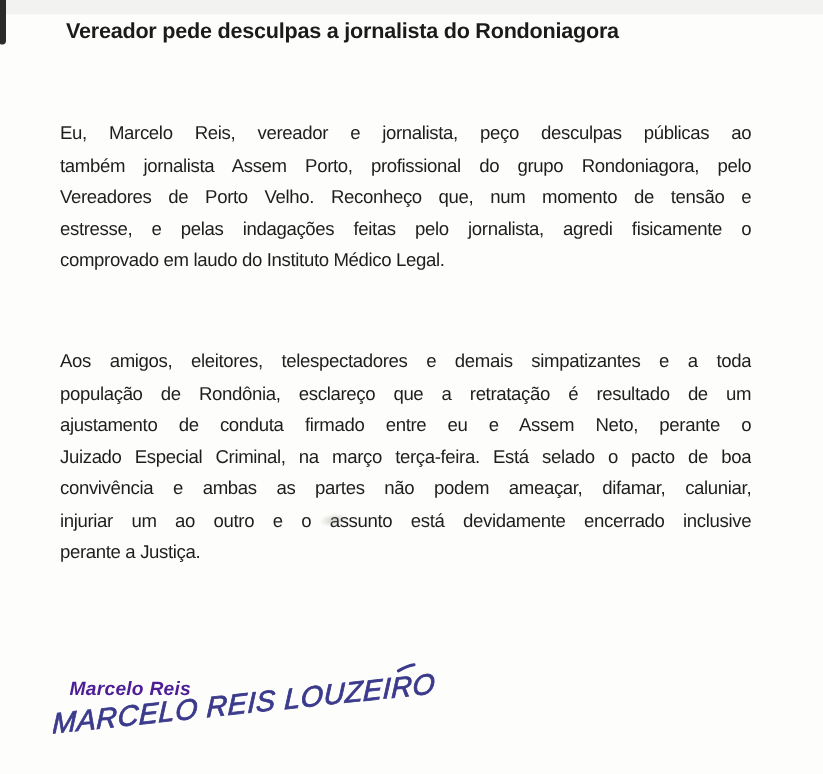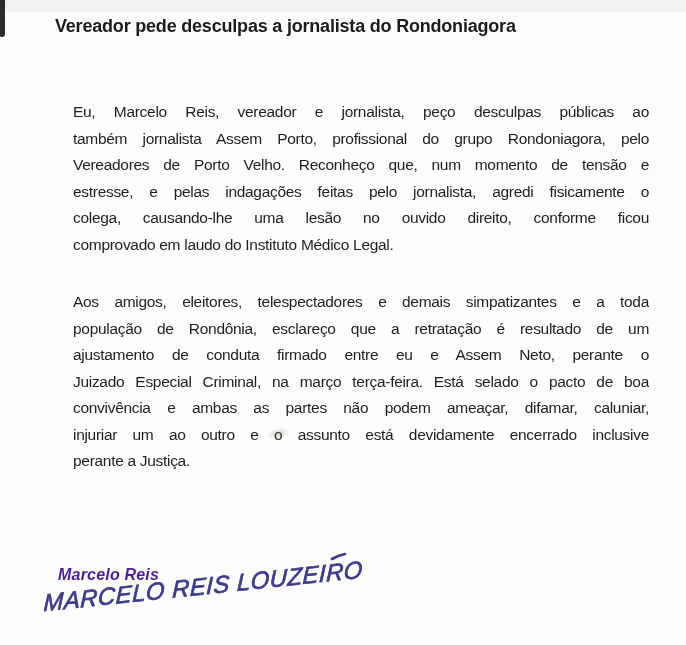--- a/index.html
+++ b/index.html
@@ -30,21 +30,21 @@
     position: absolute;
     left: 55px; top: 16px;
     width: 600px;
     font-size: 18px;
     font-weight: bold;
     letter-spacing: -0.2px;
     color: #1b1b1b;
   }
   .paragraph {
     position: absolute;
-    left: 73px;
+    left: 50px;
     width: 576px;
     font-size: 15.5px;
     letter-spacing: -0.3px;
     line-height: 26.5px;
     color: #1e1e1e;
   }
   .p1 { top: 99px; }
   .p2 { top: 289px; }
   .line {
     height: 26.5px;
@@ -82,21 +82,20 @@
   <div class="top-band"></div>
   <div class="corner-mark"></div>
 
   <div class="title">Vereador pede desculpas a jornalista do Rondoniagora</div>
 
   <div class="paragraph p1">
     <div class="line">Eu, Marcelo Reis, vereador e jornalista, peço desculpas públicas ao</div>
     <div class="line">também jornalista Assem Porto, profissional do grupo Rondoniagora, pelo</div>
     <div class="line">Vereadores de Porto Velho. Reconheço que, num momento de tensão e</div>
     <div class="line">estresse, e pelas indagações feitas pelo jornalista, agredi fisicamente o</div>
-    <div class="line">colega, causando-lhe uma lesão no ouvido direito, conforme ficou</div>
     <div class="line last">comprovado em laudo do Instituto Médico Legal.</div>
   </div>
 
   <div class="paragraph p2">
     <div class="line">Aos amigos, eleitores, telespectadores e demais simpatizantes e a toda</div>
     <div class="line">população de Rondônia, esclareço que a retratação é resultado de um</div>
     <div class="line">ajustamento de conduta firmado entre eu e Assem Neto, perante o</div>
     <div class="line">Juizado Especial Criminal, na março terça-feira. Está selado o pacto de boa</div>
     <div class="line">convivência e ambas as partes não podem ameaçar, difamar, caluniar,</div>
     <div class="line">injuriar um ao outro e o assunto está devidamente encerrado inclusive</div>

